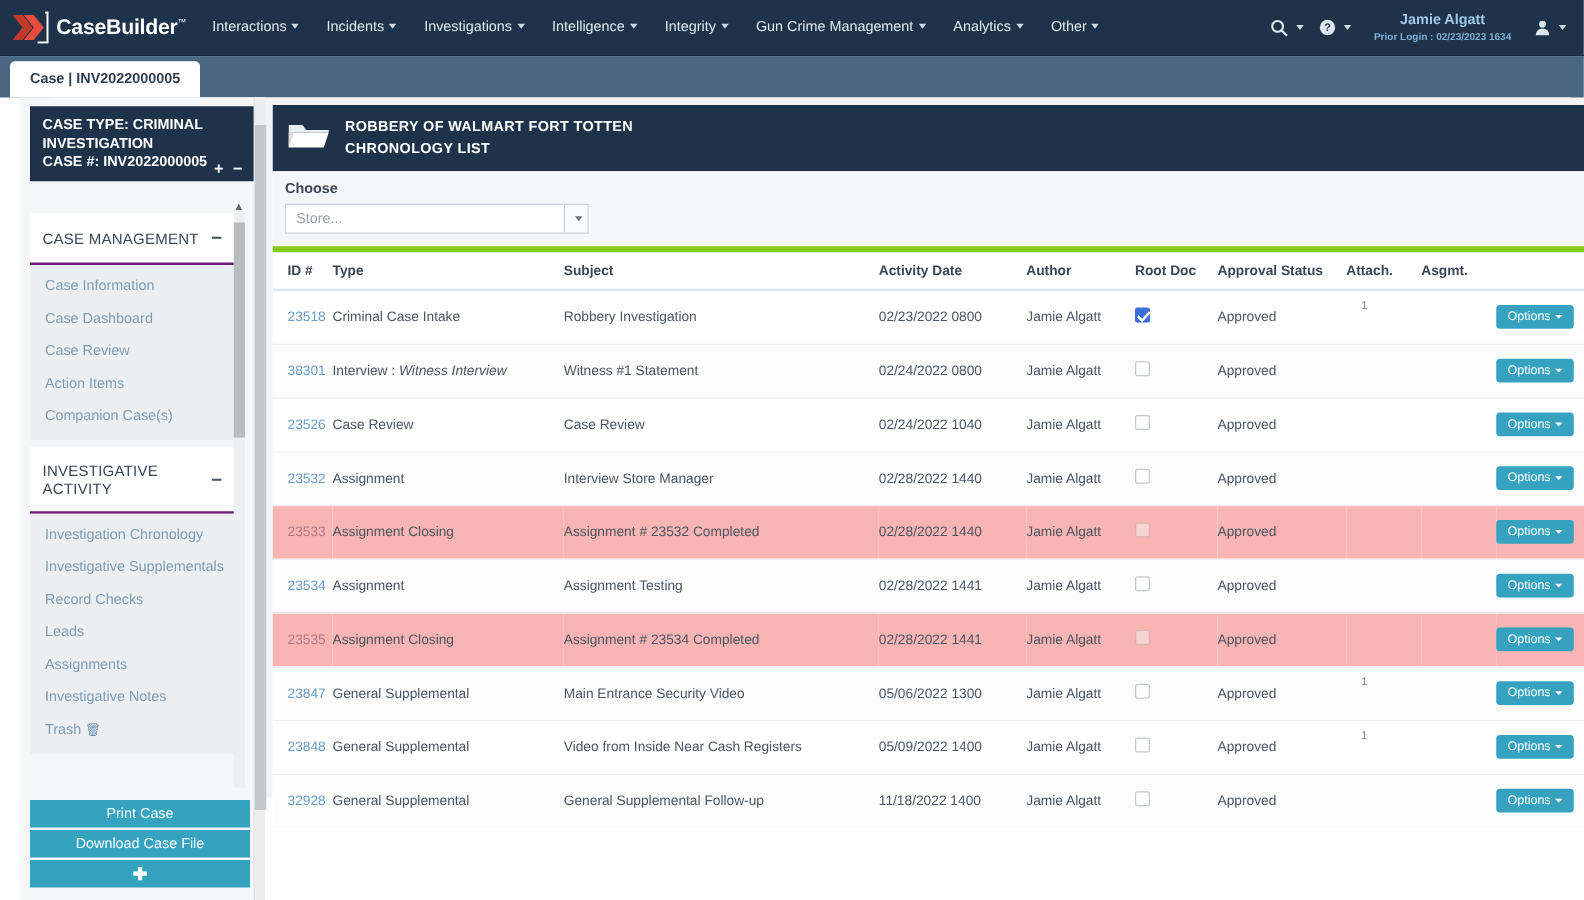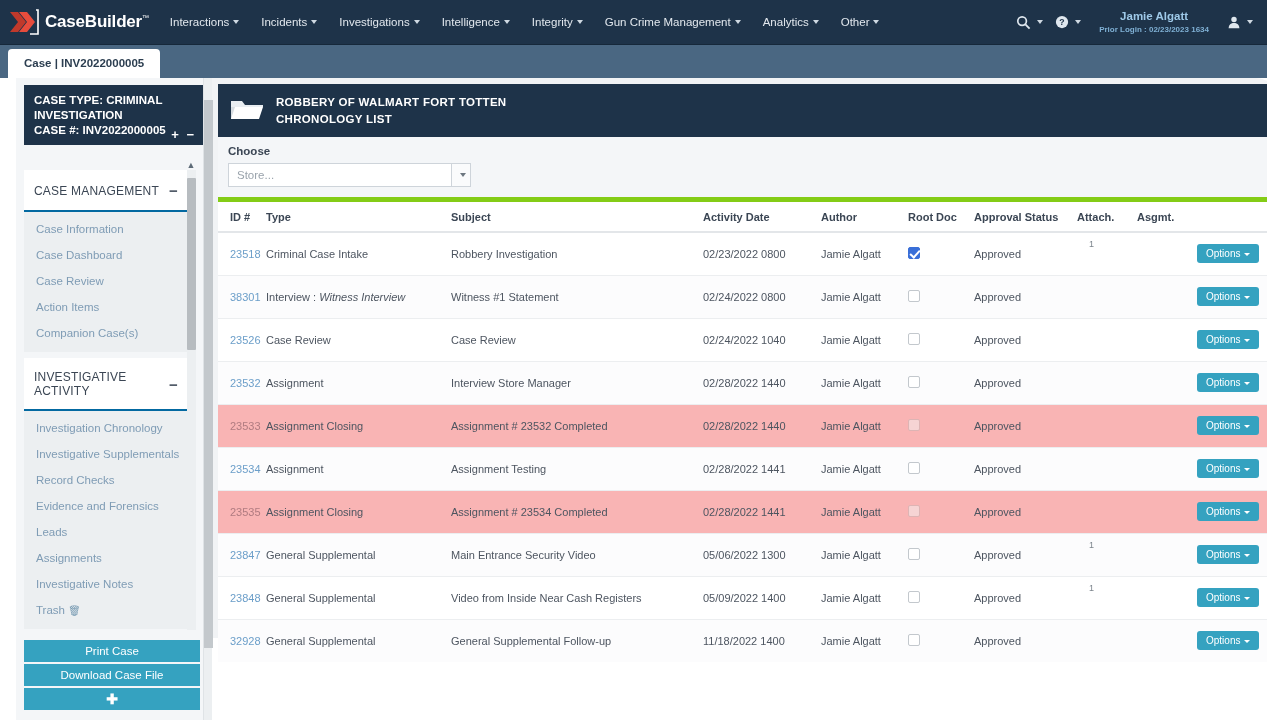--- a/index.html
+++ b/index.html
@@ -128,21 +128,21 @@
 
   .sidescroll {
     position: absolute;
     left: 8px; top: 92px;
     width: 164px; height: 460px;
     overflow: hidden;
   }
   .accordion { background: #ffffff; margin-bottom: 6px; }
   .acc-header {
     background: #ffffff;
-    border-bottom: 2px solid #0369a1;
+    border-bottom: 2px solid #701a75;
     padding: 12px 10px 11px 10px;
     font-size: 12px;
     color: #3b4654;
     letter-spacing: 0.2px;
     display: flex; justify-content: space-between; align-items: center;
     cursor: pointer;
   }
   .acc-minus { font-size: 15px; color: #4b5563; font-weight: bold; }
   .acc-body { background: #eceff1; padding: 4px 0 6px 0; }
   .acc-link {
@@ -440,21 +440,20 @@
 
       <div class="accordion">
         <div class="acc-header">
           <span>INVESTIGATIVE ACTIVITY</span>
           <span class="acc-minus">−</span>
         </div>
         <div class="acc-body">
           <span class="acc-link">Investigation Chronology</span>
           <span class="acc-link">Investigative Supplementals</span>
           <span class="acc-link">Record Checks</span>
-          <span class="acc-link">Evidence and Forensics</span>
           <span class="acc-link">Leads</span>
           <span class="acc-link">Assignments</span>
           <span class="acc-link">Investigative Notes</span>
           <span class="acc-link"><span>Trash</span><span class="trash-glyph">🗑</span></span>
         </div>
       </div>
 
     </div>
 
     <div class="side-vscroll">

